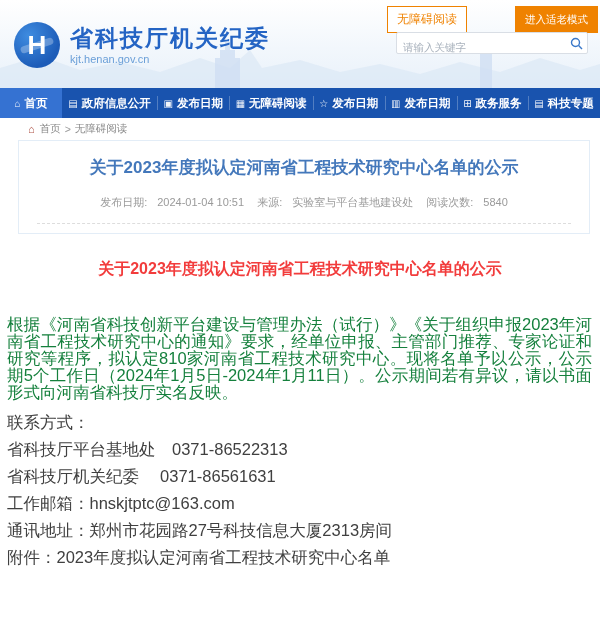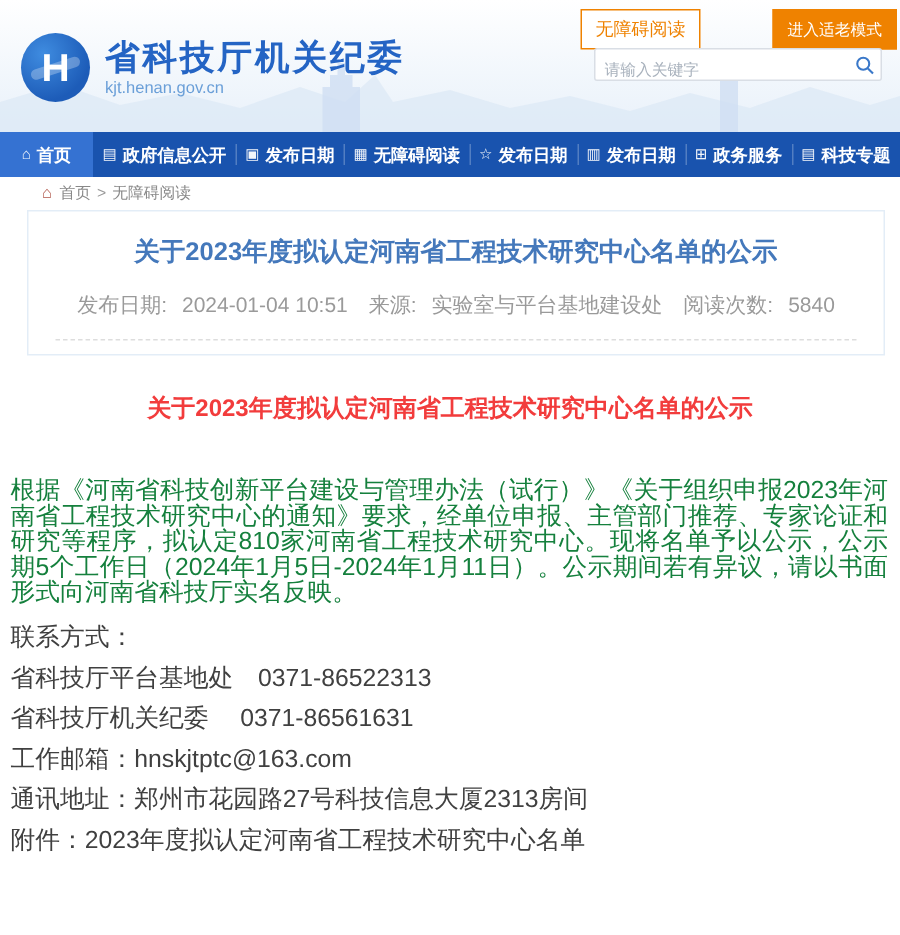--- a/index.html
+++ b/index.html
@@ -48,21 +48,21 @@
   
   .breadcrumb { height:22px; display:flex; align-items:center; padding-left:28px;
     font-size:10.5px; color:#888; }
   .crumb-home-icon { color:#b0564a; font-size:11px; margin-right:5px; font-weight:bold; }
   .crumb-link { color:#888; cursor:pointer; }
   .crumb-sep { margin:0 4px; color:#999; }
 
   
   .title-card { margin:0 10px 0 18px; border:1px solid #e3edf7; padding:15px 0 9px; }
   .article-title { text-align:center; font-size:17px; font-weight:bold; color:#4478bb; }
-  .meta { text-align:center; margin-top:16px; font-size:14px; color:#9a9a9a; }
+  .meta { text-align:center; margin-top:16px; font-size:11px; color:#9a9a9a; }
   .meta span { margin:0 5px; }
   .dashed-sep { border-top:1px dashed #ddd; margin:13px 18px 0; }
 
   
   .red-title { margin-top:25px; text-align:center; font-size:16px; font-weight:bold; color:#f23c3c; }
   .body-par { margin:36px 8px 0 7px; font-size:16.5px; line-height:17px; color:#15803d;
     text-align:justify; }
   .contact { margin:8px 8px 0 7px; font-size:16.5px; line-height:27px; color:#404040; }
   .contact div { min-height:27px; }
 </style>

